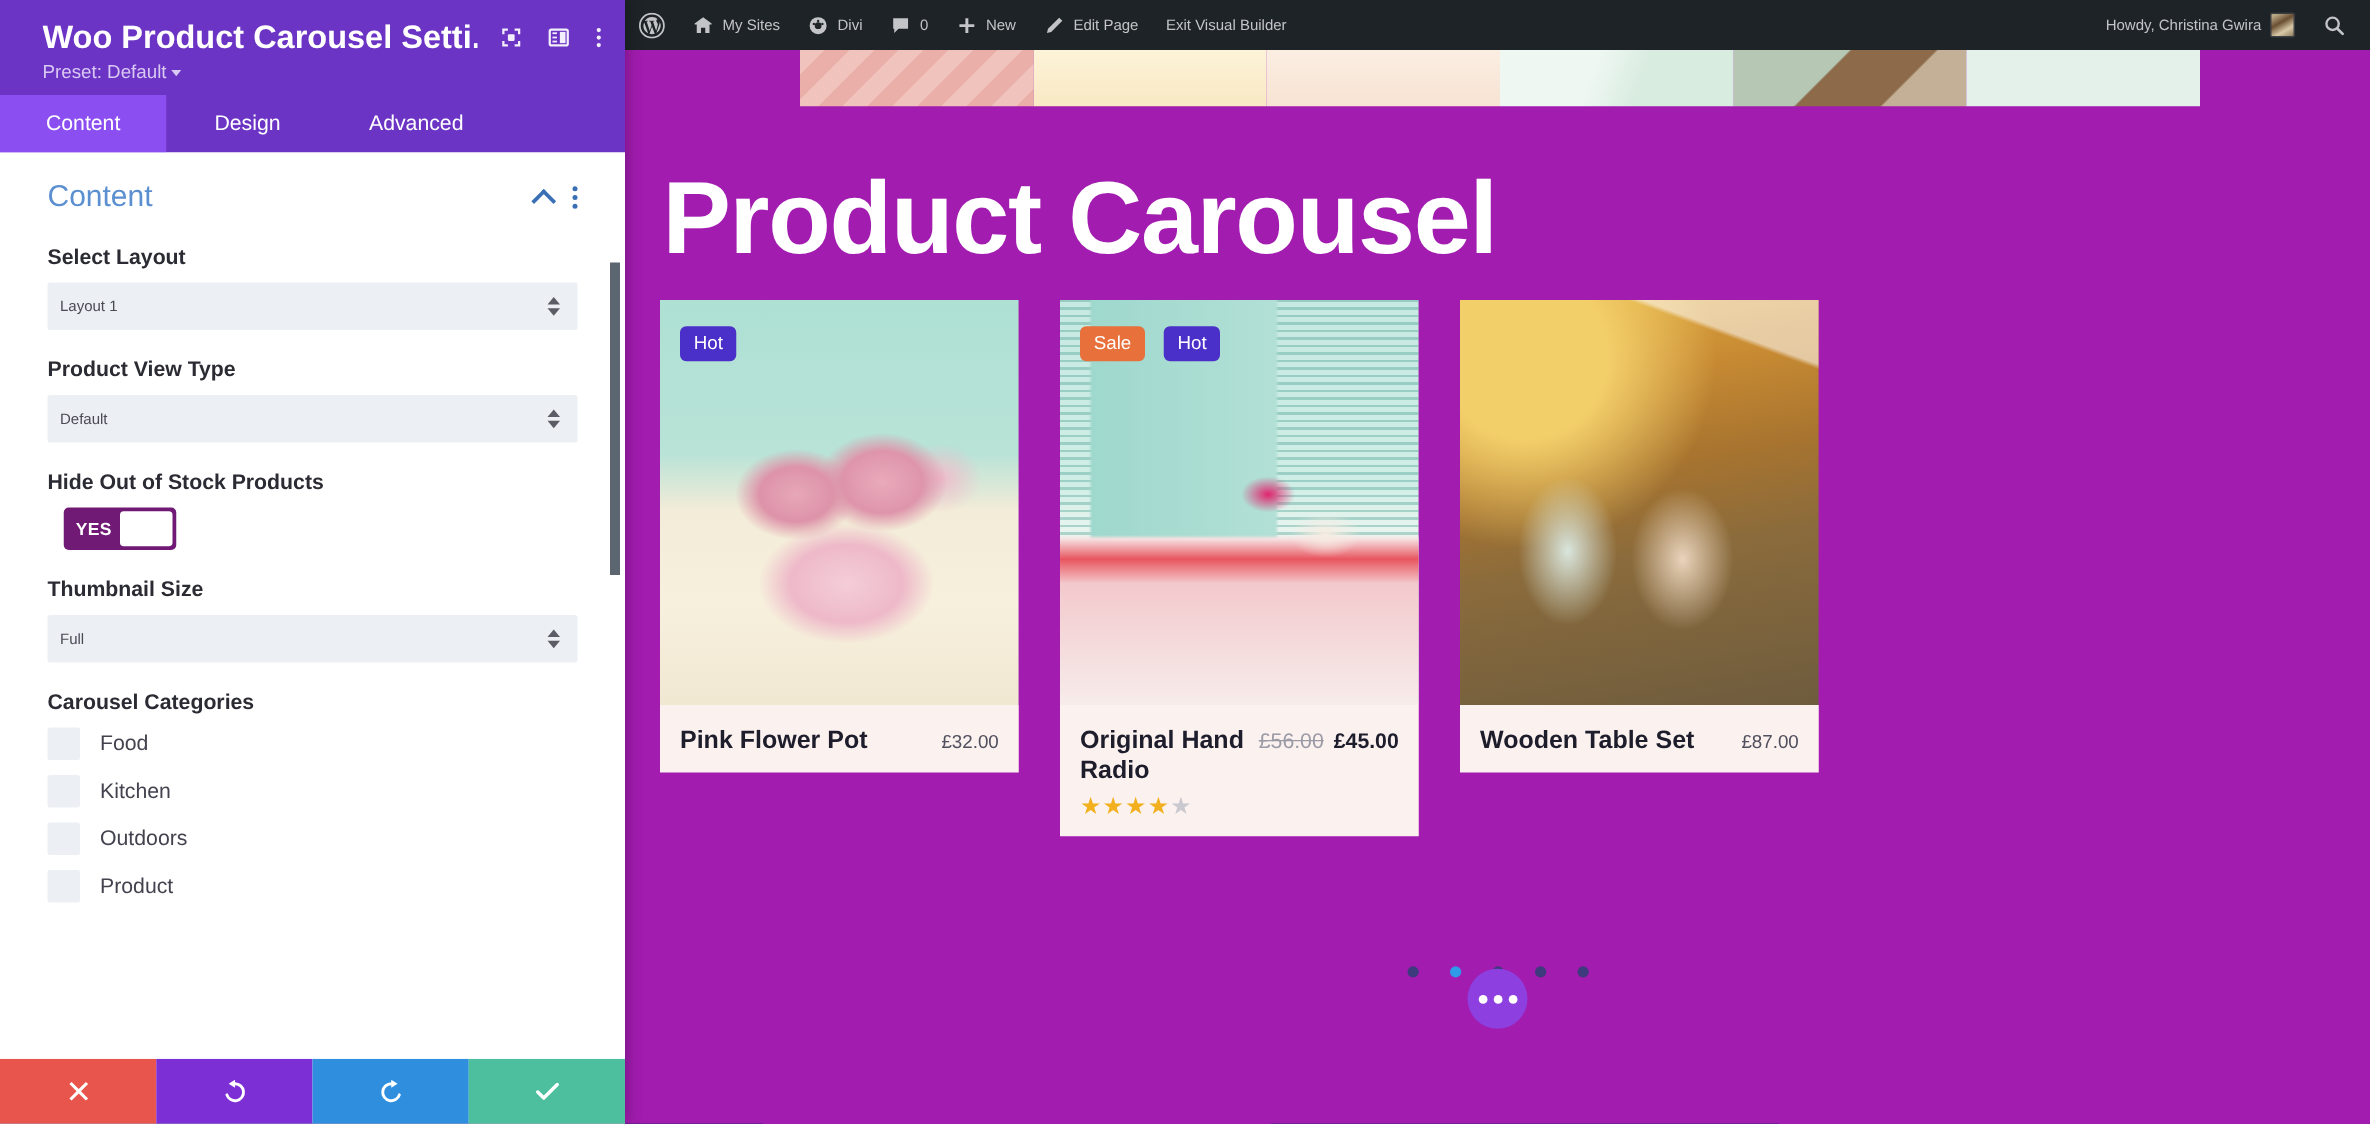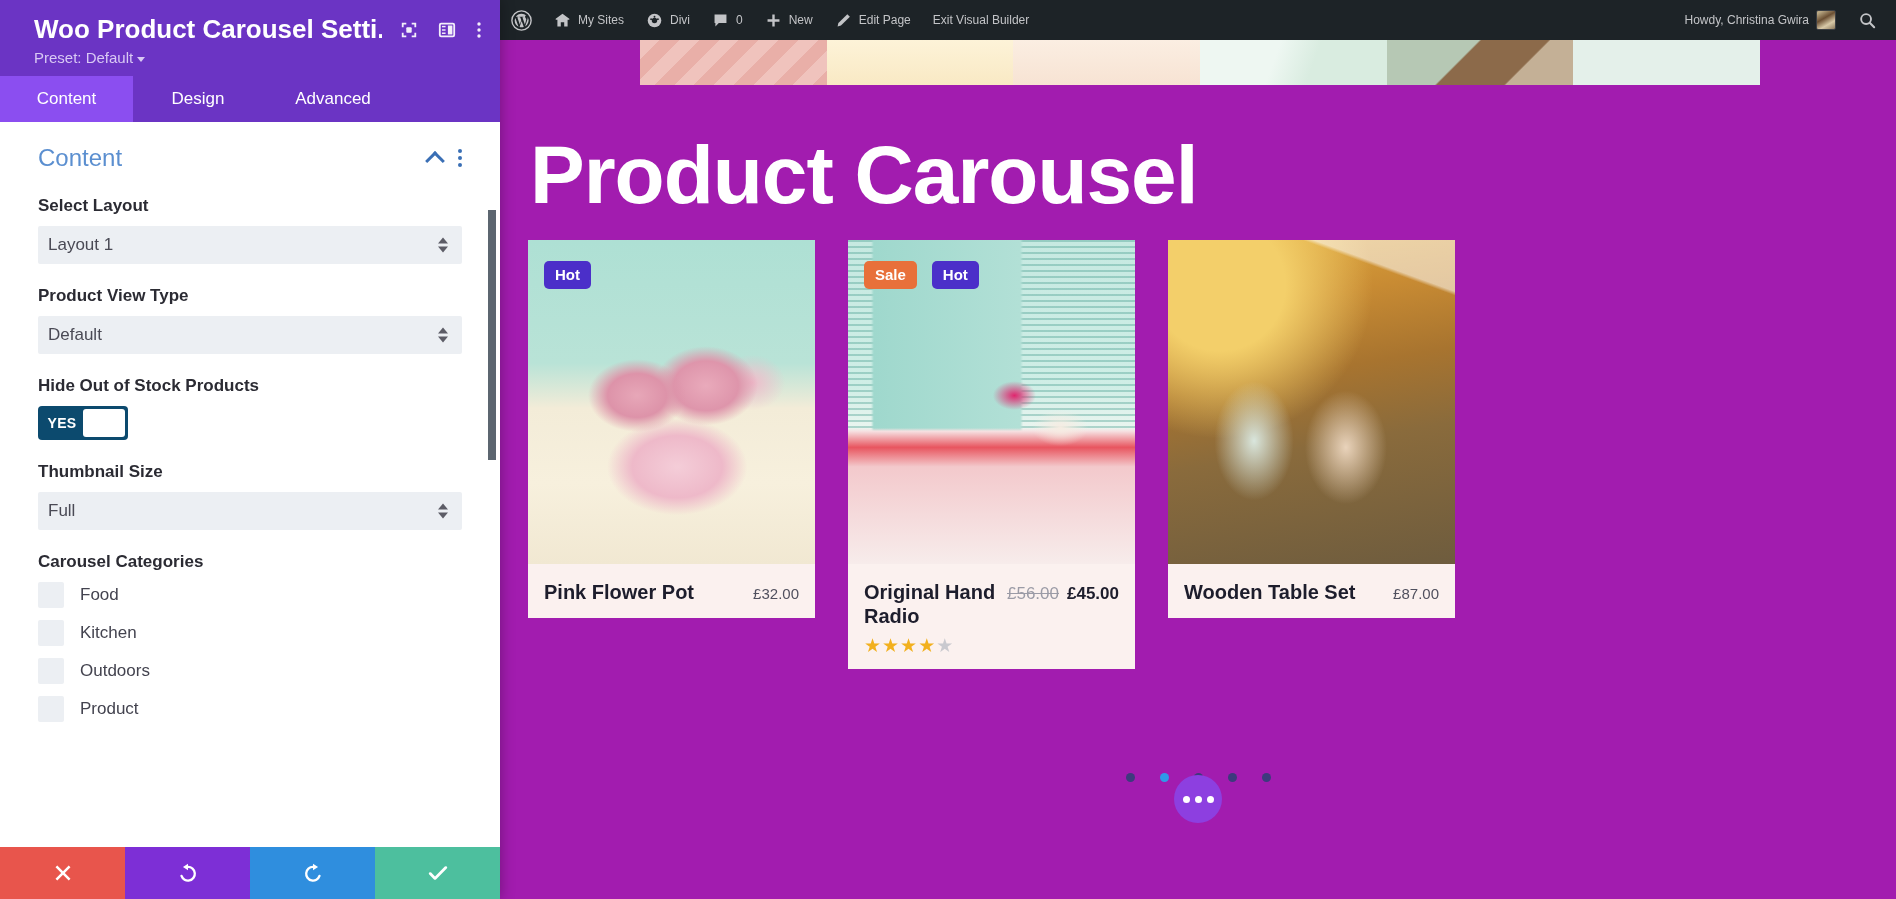--- a/index.html
+++ b/index.html
@@ -70,21 +70,21 @@
   .cards {
     position: absolute; left: 28px; top: 200px;
     width: 1340px;
     display: flex; gap: 33px;
   }
   .card { width: 287px; }
   .card-media { position: relative; width: 100%; height: 324px; overflow:hidden; }
   .badges { position: absolute; left: 16px; top: 21px; display: flex; gap: 15px; z-index: 3; }
   .badge {
     padding: 4px 11px; border-radius: 5px;
-    color: #fff; font-size: 15px; font-weight: bold; line-height: 1.35;
+    color: #fff; font-size: 15px; font-weight: normal; line-height: 1.35;
   }
   .badge-hot { background: #4b2fc9; }
   .badge-sale { background: #e8703a; }
 
   
   .ph-roses {
     width:100%; height:100%;
     background:
       radial-gradient(ellipse 70px 52px at 38% 48%, #e7a7b8 0%, #dd93a9 42%, rgba(221,147,169,0) 70%),
       radial-gradient(ellipse 72px 55px at 62% 45%, #e9aabb 0%, #de95ab 45%, rgba(222,149,171,0) 72%),
@@ -201,33 +201,33 @@
     transform: rotate(45deg); margin-top:5px; cursor:pointer;
   }
   .vdots { display:flex; flex-direction:column; gap:3px; cursor:pointer; }
   .vdots i { width:4px; height:4px; border-radius:50%; background:#3a6fb5; display:block; }
 
   .field { margin-bottom: 22px; }
   .flabel { font-size: 17px; color: #2b2b33; font-weight: bold; margin-bottom: 10px; }
   .fselect {
     position: relative; background: #eceff3; height: 38px; border-radius: 2px;
     display: flex; align-items: center; padding: 0 30px 0 10px;
-    font-size: 17px; color: #4a4a55; cursor: pointer;
+    font-size: 12px; color: #4a4a55; cursor: pointer;
   }
   .sel-arrows {
     position: absolute; right: 14px; top: 50%; transform: translateY(-50%);
     display: flex; flex-direction: column; gap: 3px;
   }
   .sel-arrows i { width:0;height:0;border-left:5px solid transparent;border-right:5px solid transparent; display:block; }
   .sel-arrows .up { border-bottom:6px solid #5c5c66; }
   .sel-arrows .dn { border-top:6px solid #5c5c66; }
 
   .toggle {
-    width: 90px; height: 34px; background: #0c4a6e; border-radius: 4px;
-    display: flex; align-items: center; padding: 3px; cursor: pointer;
+    width: 90px; height: 34px; background: #701a75; border-radius: 4px;
+    display: flex; align-items: center; padding: 3px; cursor: pointer; margin-left: 13px;
   }
   .toggle .tlabel { color:#fff; font-size:14px; font-weight:bold; width:42px; text-align:center; letter-spacing:.3px;}
   .toggle .knob { width: 42px; height: 28px; background: #fff; border-radius: 3px; }
 
   .checkrow { display: flex; align-items: center; gap: 16px; margin-bottom: 12px; cursor: pointer; }
   .cbox { width: 26px; height: 26px; background: #eceff3; border-radius: 2px; flex: 0 0 auto; }
   .clabel { font-size: 17px; color: #43434f; }
 
   .vscroll {
     position: absolute; right: 4px; top: 88px;

